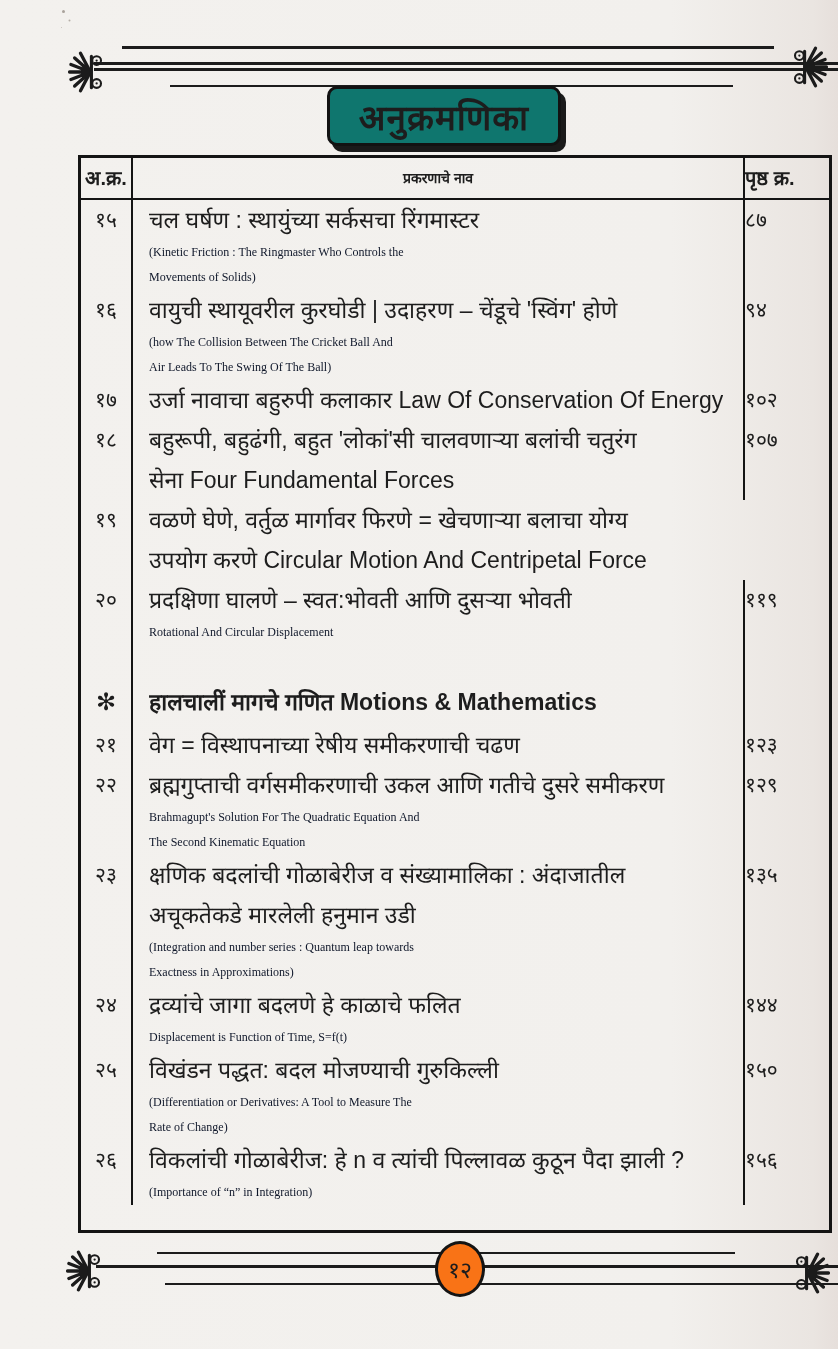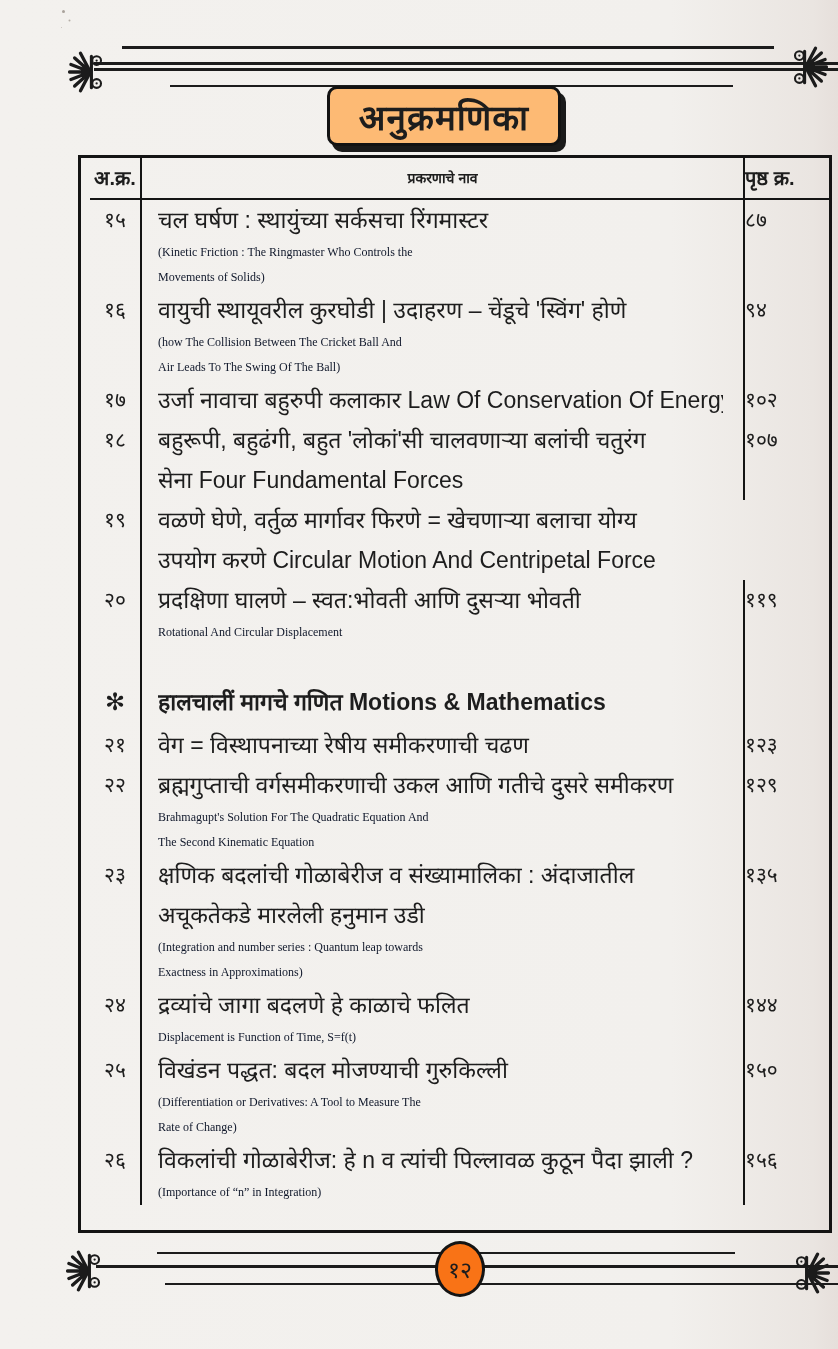--- a/index.html
+++ b/index.html
@@ -16,30 +16,30 @@
   .orn { position:absolute; width:50px; height:50px; }
   .orn.flip { transform:scaleX(-1); }
   
   .smudge { position:absolute; left:62px; top:10px; width:3px; height:3px;
     border-radius:50%; background:#a9a29b;
     box-shadow:6px 9px 0 -0.5px #b5aea7, -2px 16px 0 -1px #c2bbb4; }
   
   #title-box {
     position:absolute; left:327px; top:86px; width:228px; height:54px;
     border:3px solid #121212; border-radius:10px;
-    background:#fdba74; box-shadow:5px 6px 0 0 #1a1a1a;
+    background:#0f766e; box-shadow:5px 6px 0 0 #1a1a1a;
     display:flex; align-items:center; justify-content:center;
     font-size:35px; font-weight:bold; z-index:2; letter-spacing:1px;
   }
   
   #toc {
     position:absolute; left:78px; top:155px; width:754px; height:1078px;
     border:3px solid #141414; box-sizing:border-box; overflow:hidden;
   }
-  .t-row { display:grid; grid-template-columns:52px 1fr 86px;margin-left:9px; }
+  .t-row { display:grid; grid-template-columns:52px 1fr 86px; }
   .c-no  { border-right:2.5px solid #141414; text-align:center; font-size:21px; line-height:40px; }
   .c-page{ border-left:2.5px solid #141414; font-size:21px; line-height:40px; }
   .c-name{ padding:0 20px 0 16px; overflow:hidden; }
   #toc-head { font-weight:bold; border-bottom:2.5px solid #141414; height:40px; }
   #toc-head .c-no, #toc-head .c-page { font-size:20px; line-height:40px; }
   #toc-head .c-name { text-align:center; font-size:14px; line-height:40px; padding:0; }
   .ln { white-space:nowrap; overflow:hidden; }
   .ln.mr { font-size:23px; line-height:40px; }
   .ln.en { font-size:12px; line-height:25px; color:#0f172a;font-family:Liberation Serif, serif; }
   .ln.bold { font-weight:bold; }

